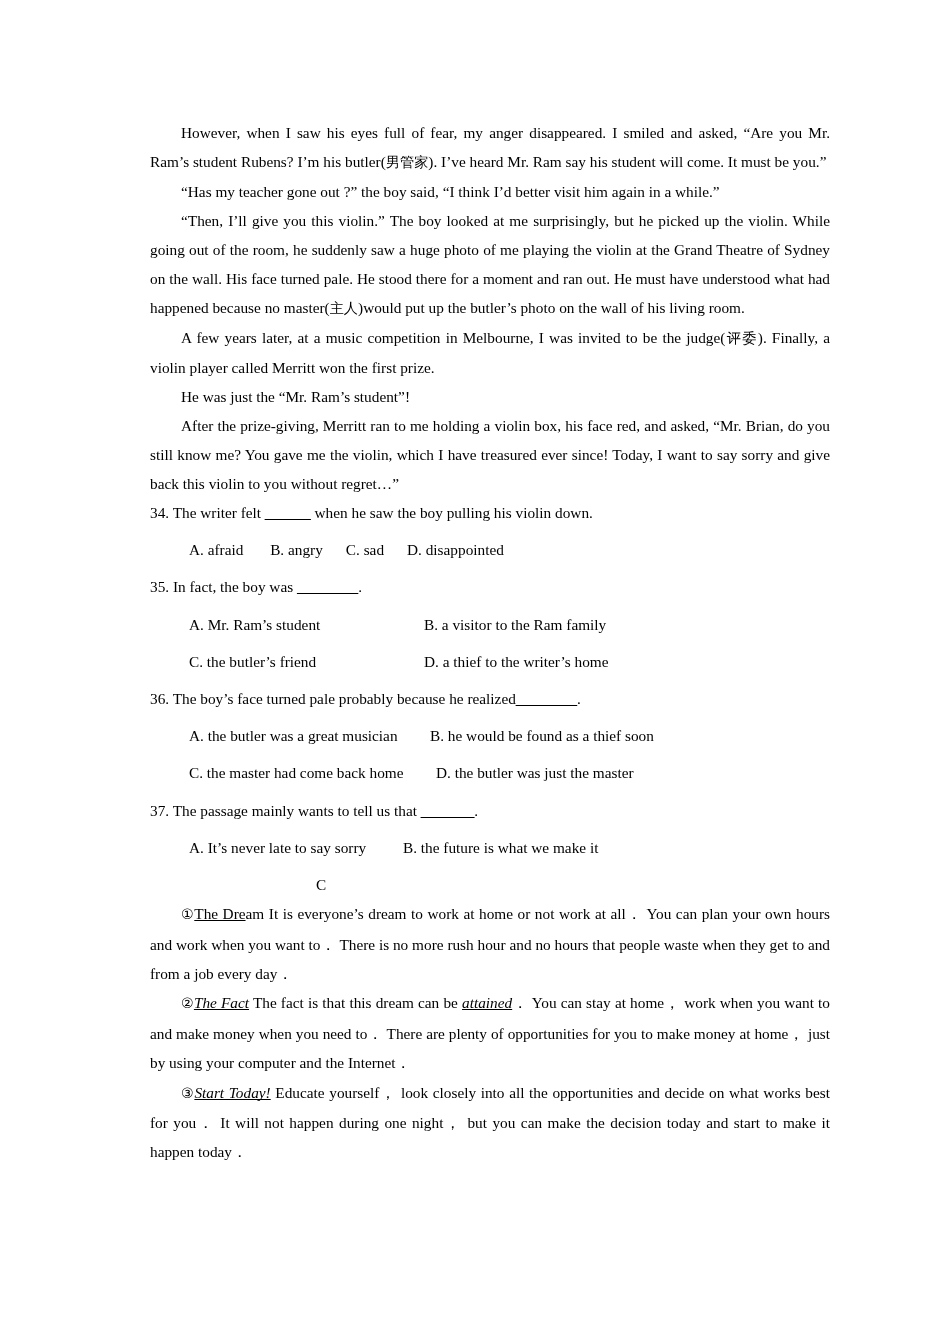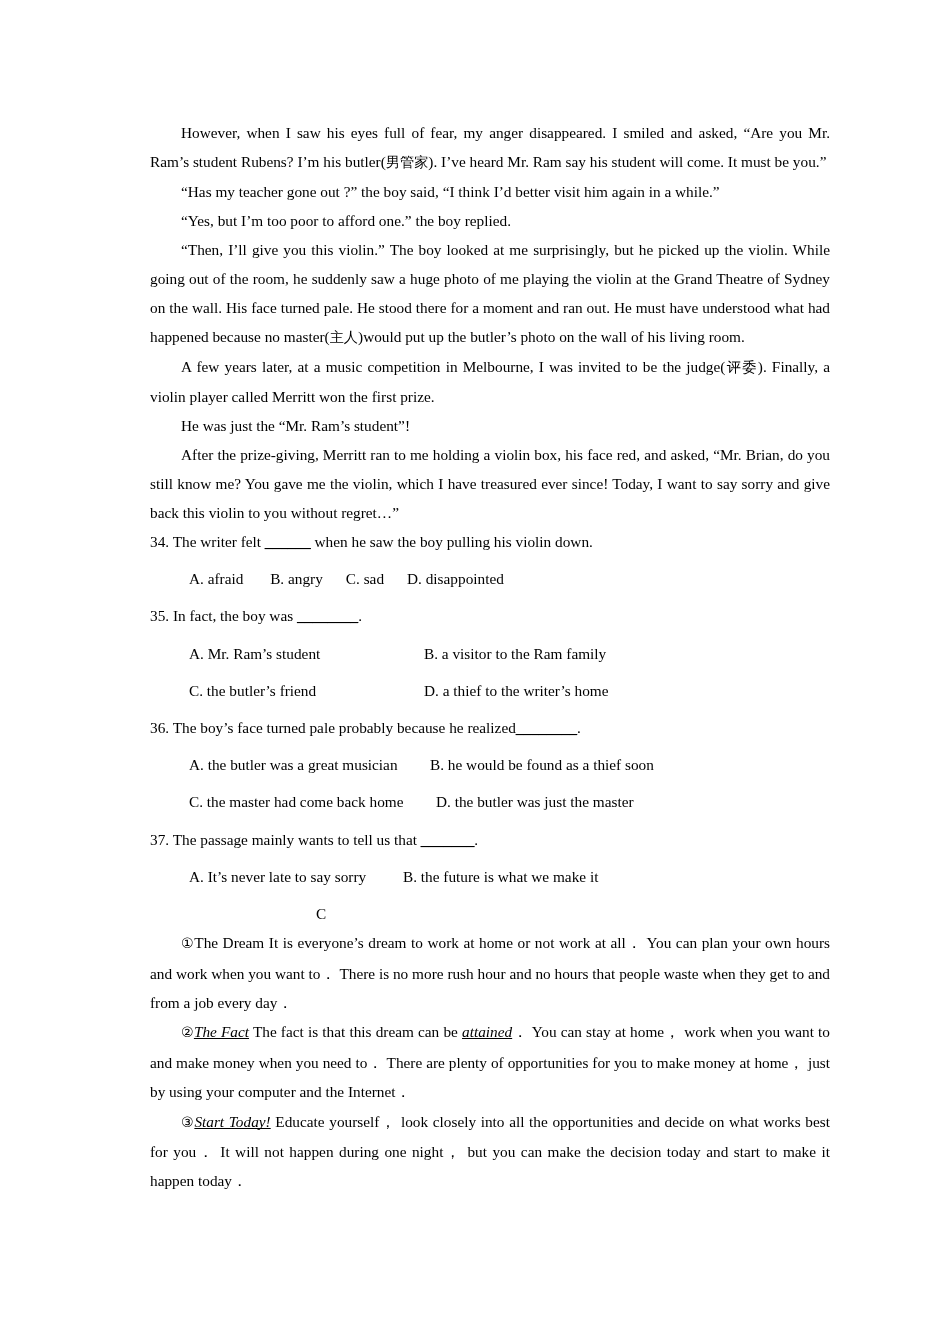--- a/index.html
+++ b/index.html
@@ -59,21 +59,20 @@
     line-height: 29.2px;
     margin: 8px;
     padding-left: 31px;
     text-align: left;
     white-space: pre;
   }
   
   .blank {
     text-decoration: underline;
     text-decoration-skip-ink: none;
-    font-weight: bold;
   }
   .sec-letter {
     font-size: 15.3px;
     line-height: 29.2px;
     margin: 0;
     padding-left: 166px;
     text-align: left;
   }
   
   .cpara {
@@ -85,20 +84,21 @@
     text-indent: 31px;
     white-space: normal;
   }
   .u {
     text-decoration: underline;
     text-decoration-skip-ink: none;
     font-style: italic;
   }
   
   .partial-u {
+    text-decoration: underline;
     text-decoration-skip-ink: none;
   }
   .cjk {
     font-family: "DejaVu Sans", "Liberation Sans", sans-serif;
     font-size: 14.2px;
   }
   .circnum {
     font-family: "DejaVu Sans", sans-serif;
     font-size: 14px;
   }
@@ -107,21 +107,20 @@
 <body>
 
 <div class="page">
   <div class="content">
 
     <p class="para indent"><span>However, when I saw his eyes full of fear, my anger disappeared. I smiled and asked, “Are you Mr. Ram’s student Rubens? I’m his butler(</span><span class="cjk">男管家</span><span>). I’ve heard Mr. Ram say his student will come. It must be you.”</span></p>
 
     <p class="para indent">“Has my teacher gone out ?” the boy said, “I think I’d better visit him again in a while.”</p>
 
 
-    <p class="para indent">“Yes, but I’m too poor to afford one.” the boy replied.</p>
 
     <p class="para indent"><span>“Then, I’ll give you this violin.” The boy looked at me surprisingly, but he picked up the violin. While going out of the room, he suddenly saw a huge photo of me playing the violin at the Grand Theatre of Sydney on the wall. His face turned pale. He stood there for a moment and ran out. He must have understood what had happened because no master(</span><span class="cjk">主人</span><span>)would put up the butler’s photo on the wall of his living room.</span></p>
 
     <p class="para indent"><span>A few years later, at a music competition in Melbourne, I was invited to be the judge(</span><span class="cjk">评委</span><span>). Finally, a violin player called Merritt won the first prize.</span></p>
 
     <p class="para indent">He was just the “Mr. Ram’s student”!</p>
 
     <p class="para indent">After the prize-giving, Merritt ran to me holding a violin box, his face red, and asked, “Mr. Brian, do you still know me? You gave me the violin, which I have treasured ever since! Today, I want to say sorry and give back this violin to you without regret…”</p>
 
     <p class="question"><span>34.</span> <span>The writer felt </span><span class="blank">______</span><span> when he saw the boy pulling his violin down.</span></p>

